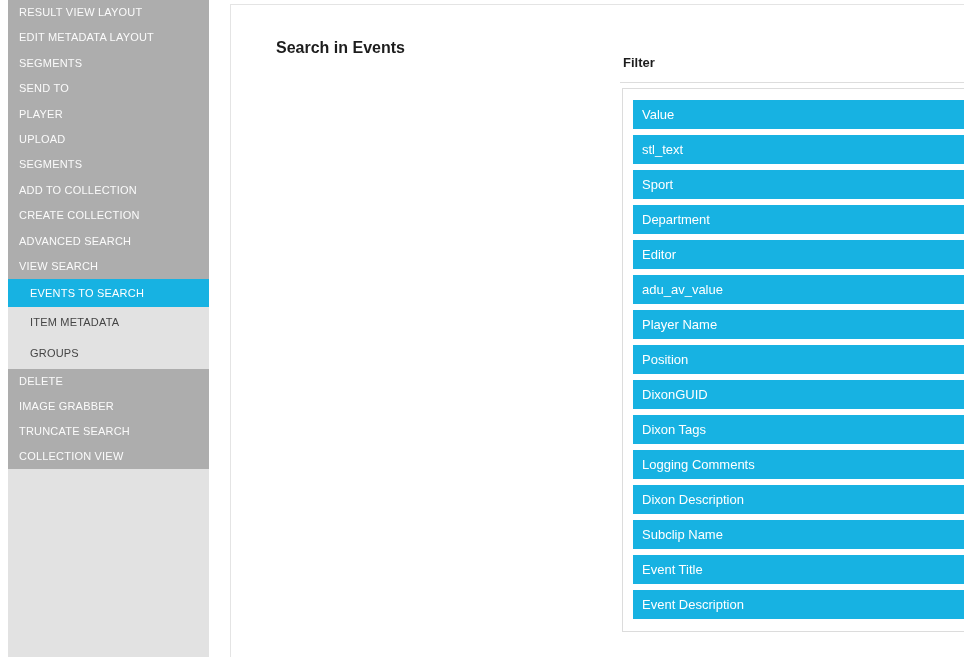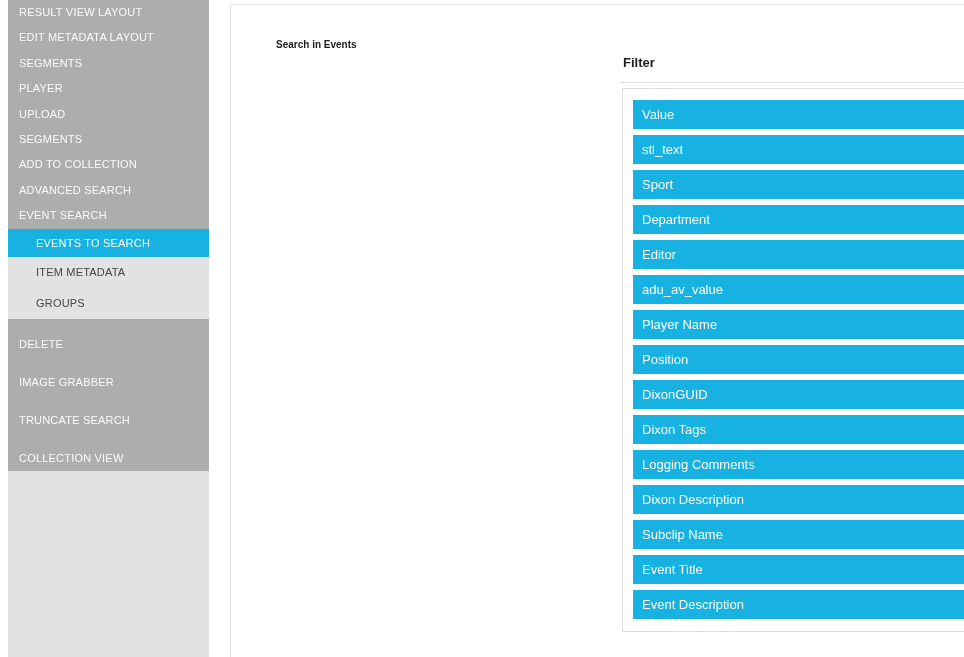--- a/index.html
+++ b/index.html
@@ -31,25 +31,25 @@
   .nav-item {
     height: 25.4px;
     line-height: 25.4px;
     padding-left: 11px;
     color: #fbfbfb;
     font-size: 11px;
     letter-spacing: 0.2px;
     white-space: nowrap;
     cursor: pointer;
   }
-  .sec-bottom .nav-item { height: 25px; line-height: 25px; margin-top: 13px; }
+  .sec-bottom .nav-item { height: 25px; line-height: 25px; }
   .sub-item {
     height: 31px;
     line-height: 31px;
-    padding-left: 28px;
+    padding-left: 22px;
     background: var(--sidebar-light);
     color: var(--subitem-text);
     font-size: 11px;
     letter-spacing: 0.2px;
     white-space: nowrap;
     cursor: pointer;
   }
   .sub-item.active {
     height: 28px;
     line-height: 28px;
@@ -62,21 +62,21 @@
     position: absolute;
     left: 230px; top: 4px;
     width: 740px; height: 660px;
     border-top: 1px solid var(--border-light);
     border-left: 1px solid var(--border-light);
     background: #ffffff;
   }
   .page-title {
     position: absolute;
     left: 276px; top: 39px;
-    font-size: 10px;
+    font-size: 16px;
     font-weight: 600;
     color: var(--heading);
   }
   .filter-label {
     position: absolute;
     left: 623px; top: 55px;
     font-size: 13px;
     font-weight: 600;
     color: var(--heading);
   }
@@ -110,26 +110,28 @@
   }
 </style>
 </head>
 <body>
 
 <div class="sidebar">
   <div class="sec-gray" id="sec-top">
       <div class="nav-item">RESULT VIEW LAYOUT</div>
       <div class="nav-item">EDIT METADATA LAYOUT</div>
       <div class="nav-item">SEGMENTS</div>
+      <div class="nav-item">SEND TO</div>
       <div class="nav-item">PLAYER</div>
       <div class="nav-item">UPLOAD</div>
       <div class="nav-item">SEGMENTS</div>
       <div class="nav-item">ADD TO COLLECTION</div>
+      <div class="nav-item">CREATE COLLECTION</div>
       <div class="nav-item">ADVANCED SEARCH</div>
-      <div class="nav-item">EVENT SEARCH</div>
+      <div class="nav-item">VIEW SEARCH</div>
     </div>
   <div id="sec-sub">
       <div class="sub-item active">EVENTS TO SEARCH</div>
       <div class="sub-item">ITEM METADATA</div>
       <div class="sub-item">GROUPS</div>
     </div>
   <div class="sec-gray sec-bottom" id="sec-bottom">
       <div class="nav-item">DELETE</div>
       <div class="nav-item">IMAGE GRABBER</div>
       <div class="nav-item">TRUNCATE SEARCH</div>

